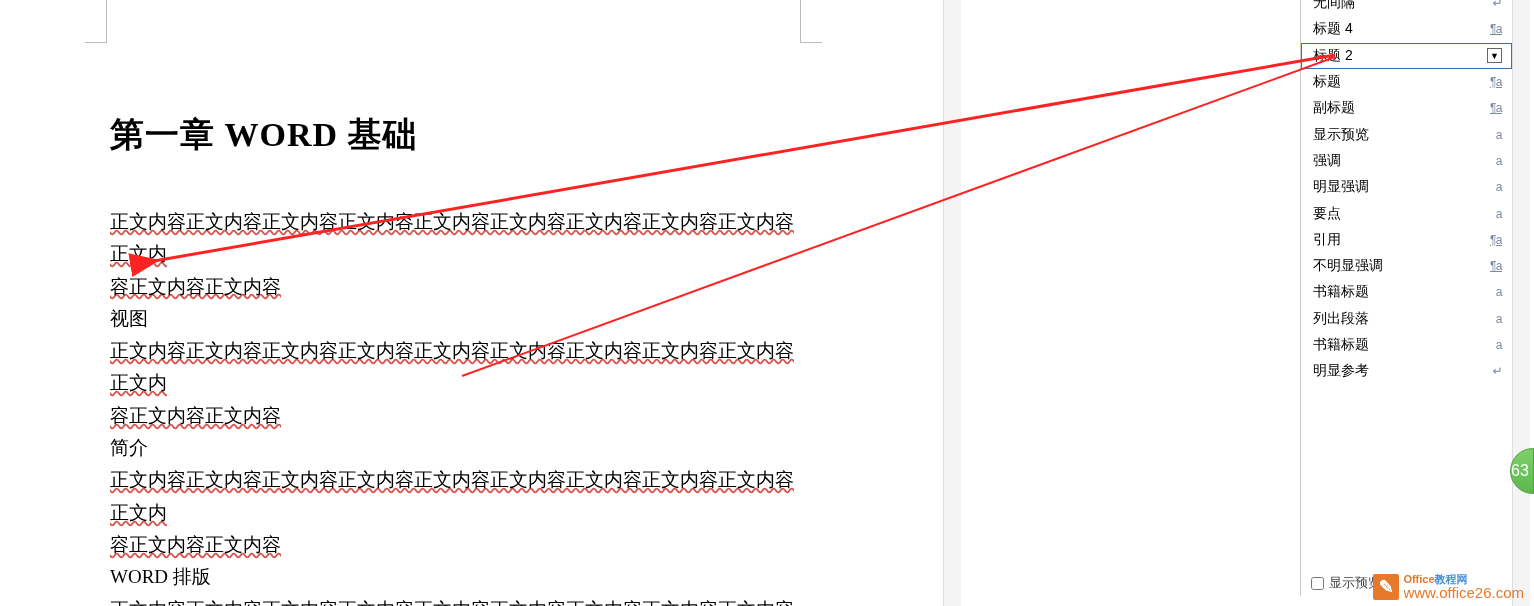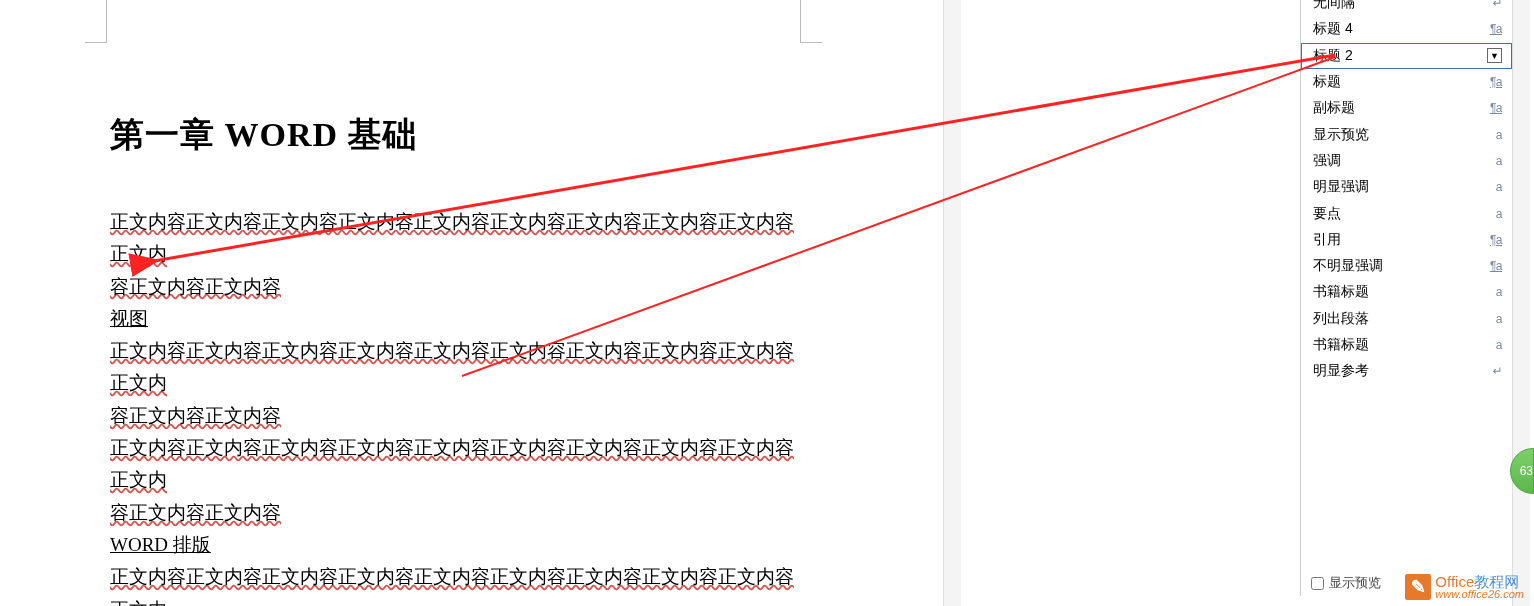--- a/index.html
+++ b/index.html
@@ -59,21 +59,20 @@
     border-bottom: 2px wavy #d9534f;
     text-decoration-line: underline;
     text-decoration-style: wavy;
     text-decoration-color: #d9534f;
   }
   .doc-line { margin-bottom: 0px; font-size: 19px; line-height: 1.7; }
   .sub-h {
     font-size: 19px;
     line-height: 1.7;
     margin-top: 0;
-    text-decoration: underline;
   }
 
   
   .styles-pane {
     position: absolute;
     right: 22px;
     top: -10px;
     width: 212px;
     background: #fff;
     border-left: 1px solid #ccc;
@@ -144,53 +143,54 @@
     gap: 4px;
   }
   .wm-icon {
     width: 26px; height: 26px;
     background: #e7792b;
     display:flex;align-items:center;justify-content:center;
     color:#fff; font-weight:bold; font-size:18px;
     border-radius:2px;
   }
   .wm-text { display:flex; flex-direction:column; line-height:1; }
-  .wm-top { color:#4a90d9; font-weight:normal; font-size:15px;}
+  .wm-top { color:#4a90d9; font-weight:bold; font-size:11px;}
   .wm-top .orange{ color:#e7792b;}
-  .wm-bot { color:#e7792b; font-size:11px;font-style:italic;}
+  .wm-bot { color:#e7792b; font-size:15px;}
 
   
   .green-badge {
     position: absolute;
     right: 0; top: 448px;
     width: 24px; height: 46px;
     background: linear-gradient(#7cd06b,#5db84c);
     border-radius: 23px 0 0 23px;
     color:#fff;
-    display:flex;align-items:center;justify-content:flex-end;
-    font-size:12px;
+    display:flex;align-items:center;justify-content:flex-start;
+    font-size:16px;
     border:1px solid #4ea33d;
   }
 </style>
 </head>
 <body>
 
 <div class="doc-area">
   <div class="corner-tl"></div>
   <div class="corner-tr"></div>
 
   <div class="doc-content">
     <div class="heading1">第一章   WORD 基础</div>
 
     <div class="doc-line"><span class="spell-err">正文内容正文内容正文内容正文内容正文内容正文内容正文内容正文内容正文内容正文内</span></div>
     <div class="doc-line"><span class="spell-err">容正文内容正文内容</span></div>
     <div class="sub-h">视图</div>
 
     <div class="doc-line"><span class="spell-err">正文内容正文内容正文内容正文内容正文内容正文内容正文内容正文内容正文内容正文内</span></div>
     <div class="doc-line"><span class="spell-err">容正文内容正文内容</span></div>
+    <div class="sub-h">简介</div>
 
     <div class="doc-line"><span class="spell-err">正文内容正文内容正文内容正文内容正文内容正文内容正文内容正文内容正文内容正文内</span></div>
     <div class="doc-line"><span class="spell-err">容正文内容正文内容</span></div>
     <div class="sub-h">WORD 排版</div>
 
     <div class="doc-line"><span class="spell-err">正文内容正文内容正文内容正文内容正文内容正文内容正文内容正文内容正文内容正文内</span></div>
 
   </div>
 </div>
 <div class="page-scrollbar"></div>

